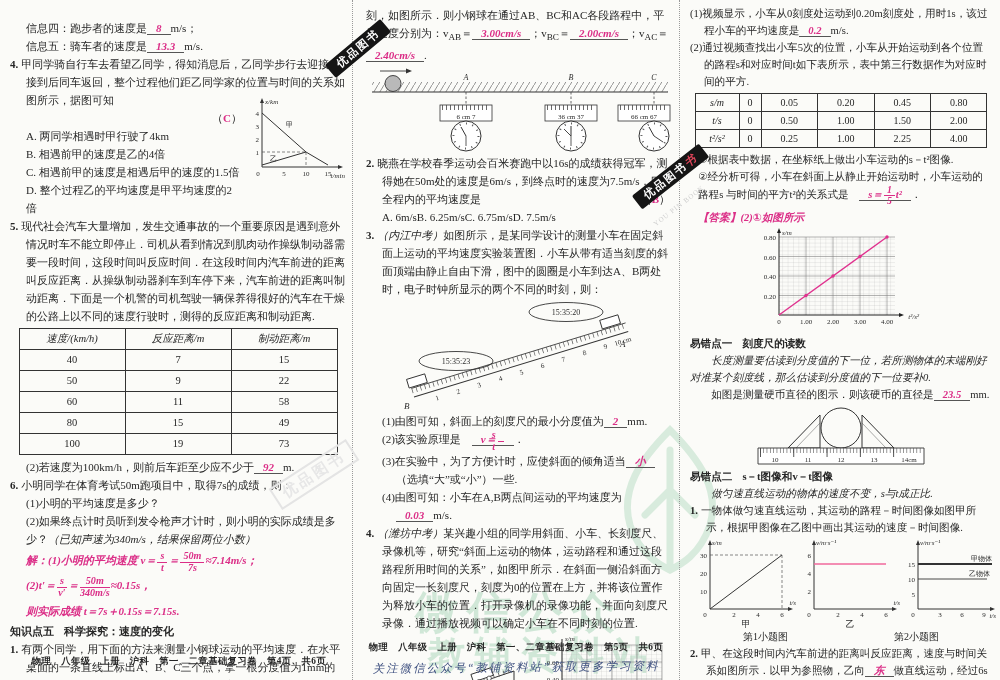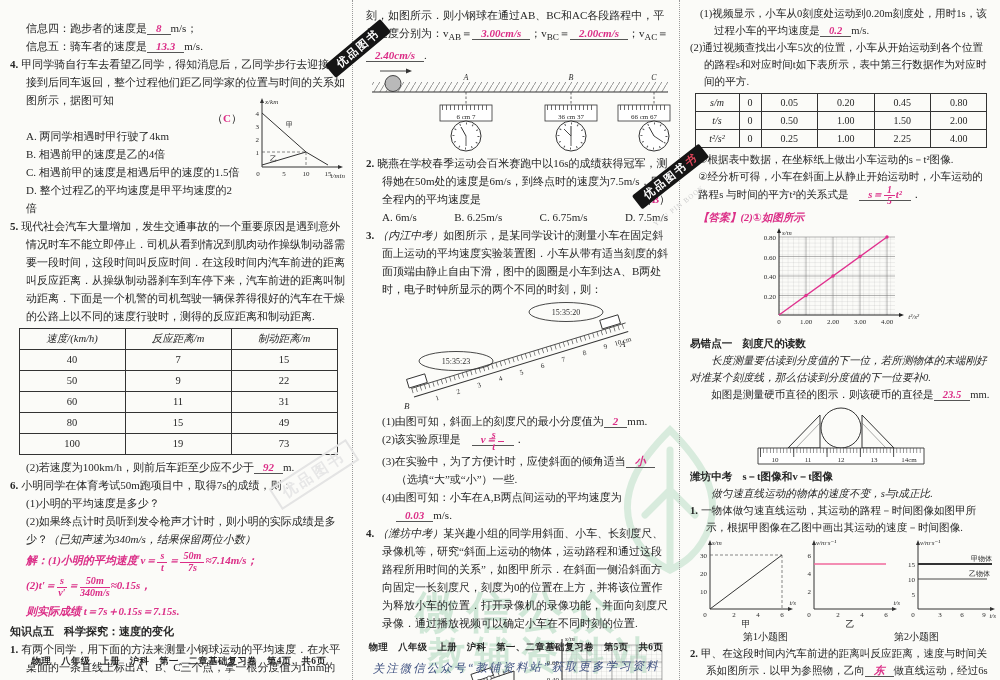--- a/index.html
+++ b/index.html
@@ -27,21 +27,21 @@
 table{border-collapse:collapse;margin:3px auto}
 td,th{border:1px solid #333;text-align:center}
 #t1 th{font-style:italic;font-weight:normal}
 #t1 td,#t1 th{width:106px;height:21px;font-size:10.5px}
 #t3{width:97%}
 #t3 td{height:16px;font-size:10px;padding:0 1px}
 #t3 td:first-child{font-style:italic;width:44px}
 .optw::after{content:"";display:block;clear:both}
 .figA{float:right;margin:-14px 0 0 4px}
 .ansline{text-align:right;padding-right:8px}
-.optrow{display:flex;justify-content:space-between;padding:0 2px 0 16px}
+.optrow{display:flex;padding:0 2px 0 16px}
 .fig{display:block;margin:1px auto}
 .cap2{display:flex;font-size:10px;margin-top:-2px}
 .cap2 span{flex:1;text-align:center}
 .foot{position:absolute;left:0;right:0;text-align:center;font-size:9.3px;font-weight:bold;letter-spacing:.5px}
 .hw{position:absolute;left:0;right:0;text-align:center;font-size:11.5px;color:#3f5180;font-style:italic;letter-spacing:2px;transform:rotate(-.6deg)}
 .wm-green{position:absolute;color:rgba(130,196,156,.35);font-weight:bold;z-index:1;letter-spacing:8px;font-family:"DejaVu Sans",sans-serif}
 .wm-leaf{position:absolute;z-index:0;opacity:.28}
 .badge{position:absolute;z-index:6;background:#151515;color:#fff;font-size:11px;font-weight:bold;
        padding:1px 10px;letter-spacing:2px;border-radius:2px;white-space:nowrap}
 .badge .rd{color:#e0455a;font-style:italic}
@@ -110,21 +110,21 @@
           <td>15</td>
         </tr>
     <tr>
           <td>50</td>
           <td>9</td>
           <td>22</td>
         </tr>
     <tr>
           <td>60</td>
           <td>11</td>
-          <td>31</td>
+          <td>58</td>
         </tr>
     <tr>
           <td>80</td>
           <td>15</td>
           <td>49</td>
         </tr>
     <tr>
           <td>100</td>
           <td>19</td>
           <td>73</td>
@@ -295,21 +295,21 @@
       <text class="t7" x="296" y="89" text-anchor="middle">4.00</text>
       <text class="t9" x="246" y="101" text-anchor="middle">乙</text>
     </g>
   </svg>
 
   <div class="foot" style="bottom:24px">物理　八年级　上册　沪科　第一、二章基础复习卷　第5页　共6页</div>
   <div class="hw" style="bottom:4px">关注微信公众号“教辅资料站”获取更多学习资料</div>
 </section>
 
 <section class="col" id="c3">
-  <p class="sub2" style="margin-left:10px"><span>(1)视频显示，小车从0刻度处运动到0.20m刻度处，用时1s，该过程小车的平均速度是</span><span class="ans">0.2</span><span>m/s.</span></p>
+  <p class="sub2" style="margin-left:0"><span>(1)视频显示，小车从0刻度处运动到0.20m刻度处，用时1s，该过程小车的平均速度是</span><span class="ans">0.2</span><span>m/s.</span></p>
   <p class="sub2" style="margin-left:0">(2)通过视频查找出小车5次的位置，小车从开始运动到各个位置的路程s和对应时间t如下表所示，表中第三行数据作为对应时间的平方.</p>
 
   <table id="t3">
     <tbody>
         <tr>
           <td>s/m</td>
           <td>0</td>
           <td>0.05</td>
           <td>0.20</td>
           <td>0.45</td>
@@ -390,21 +390,21 @@
     <path d="M12 44 H178 V60 H12 Z" fill="#fff" stroke="#333" stroke-width="0.9"></path>
     <line x1="14" y1="46.5" x2="176" y2="46.5" stroke="#555" stroke-width="5" stroke-dasharray="0.6,2.73"></line>
     <line x1="14" y1="48.5" x2="176" y2="48.5" stroke="#444" stroke-width="9" stroke-dasharray="0.9,32.4"></line>
     <text class="t7" x="29" y="58" text-anchor="middle">10</text>
     <text class="t7" x="62" y="58" text-anchor="middle">11</text>
     <text class="t7" x="95" y="58" text-anchor="middle">12</text>
     <text class="t7" x="128" y="58" text-anchor="middle">13</text>
     <text class="t7" x="163" y="58" text-anchor="middle">14cm</text>
   </svg>
 
-  <p class="hd"><span class="hdl">潍坊中考</span><span>s－t图像和v－t图像</span></p>
+  <p class="hd"><span class="hdl">易错点二</span><span>s－t图像和v－t图像</span></p>
   <p class="kai" style="margin:0;text-indent:2em">做匀速直线运动的物体的速度不变，s与t成正比.</p>
   <p class="hang"><b class="qn">1.</b><span>一物体做匀速直线运动，其运动的路程－时间图像如图甲所示，根据甲图像在乙图中画出其运动的速度－时间图像.</span></p>
 
   <svg class="fig" width="306" height="92" viewBox="0 0 306 92">
     <g>
       <line x1="20" y1="6" x2="20" y2="72" stroke="#333" stroke-width="1"></line>
         <line x1="20" y1="72" x2="100" y2="72" stroke="#333" stroke-width="1"></line>
       <polygon points="20,3 18,8 22,8" fill="#333"></polygon>
         <polygon points="103,72 98,70 98,74" fill="#333"></polygon>
       <text class="t7 it" x="22" y="8">s/m</text>

